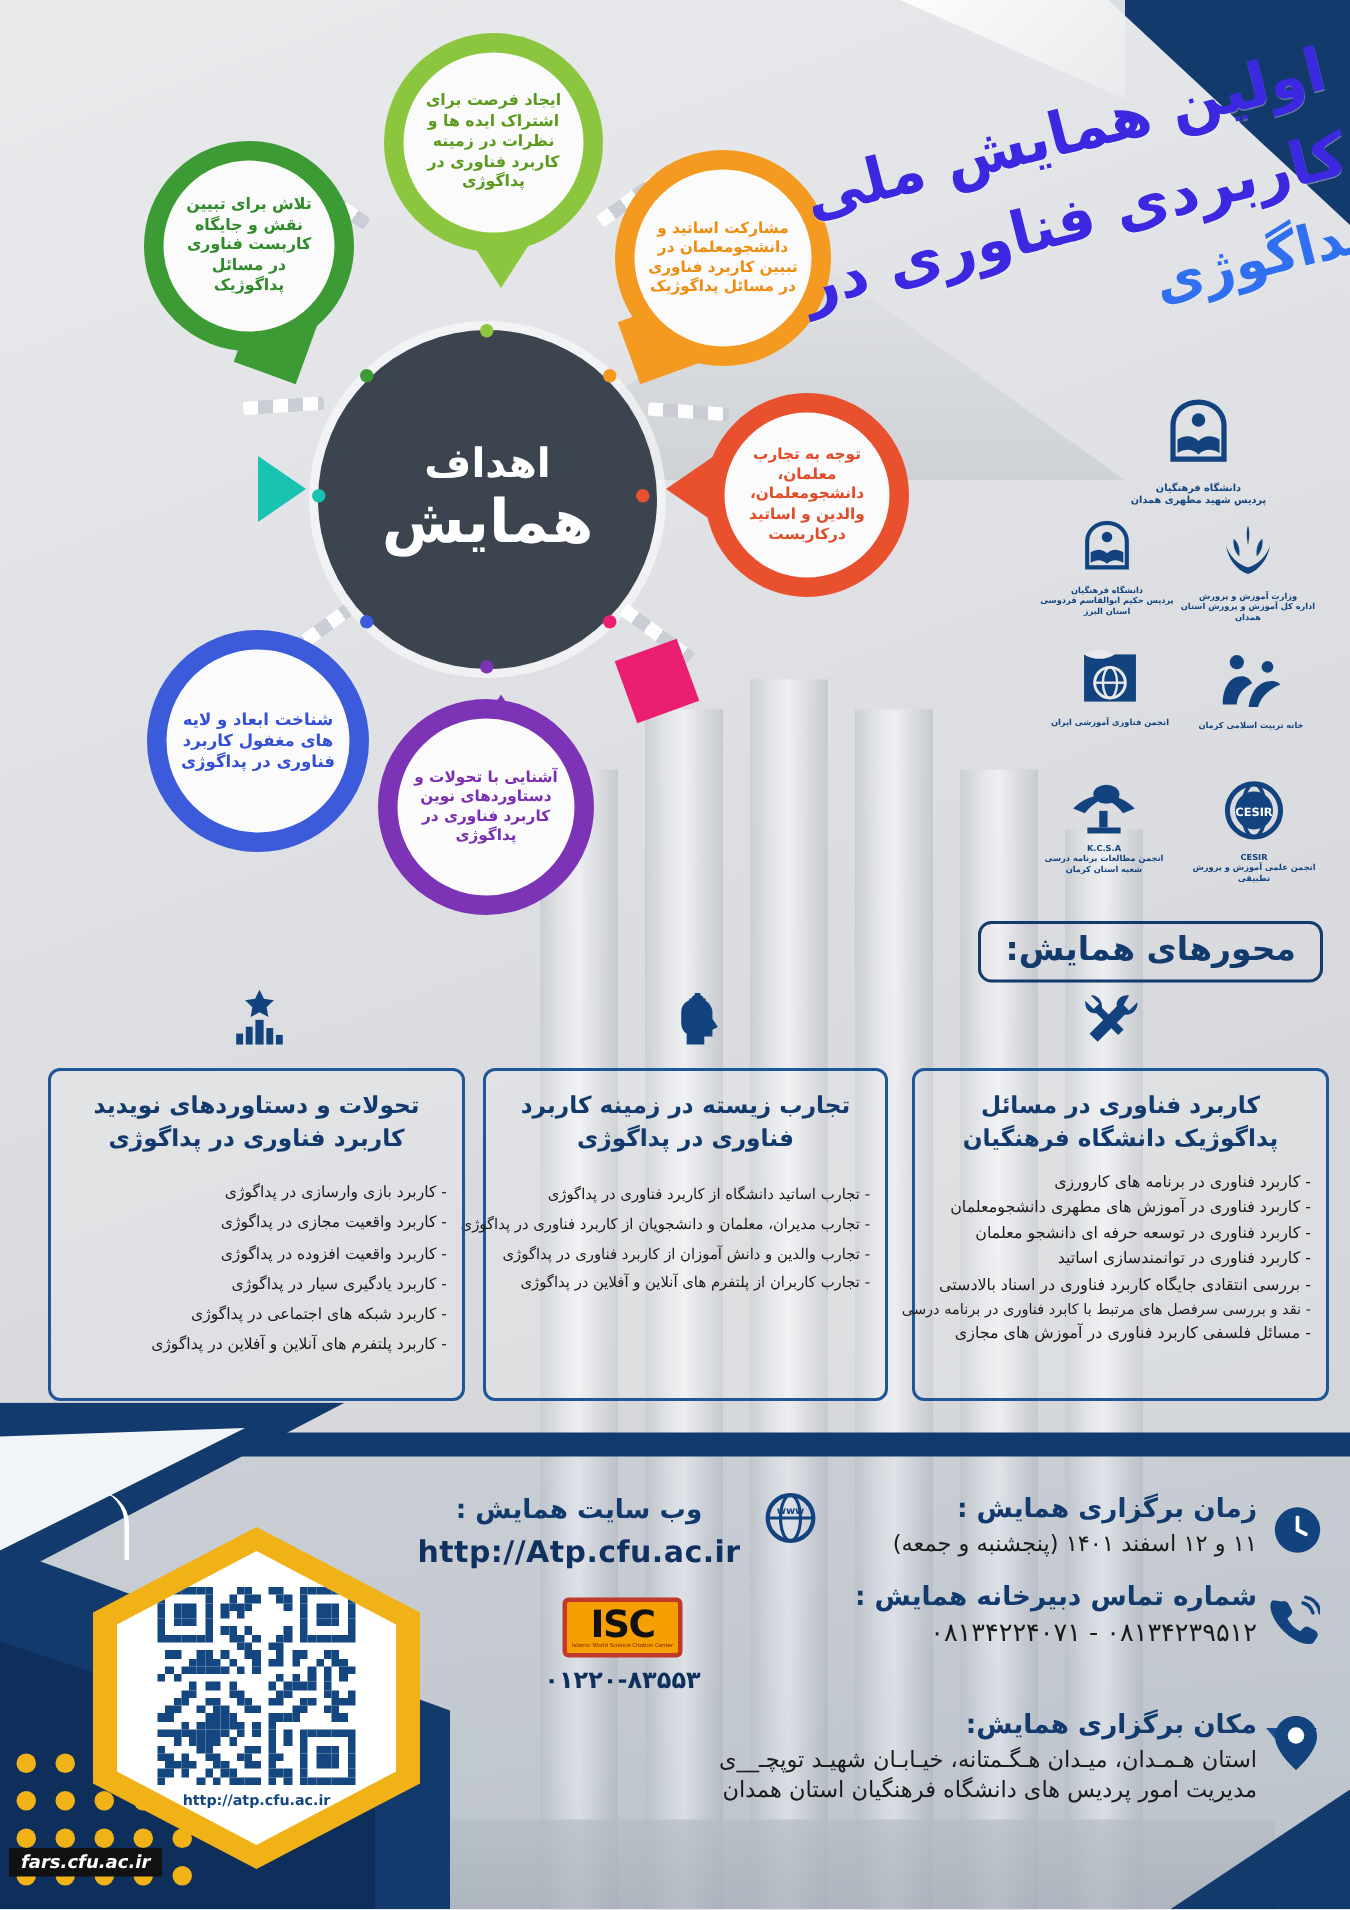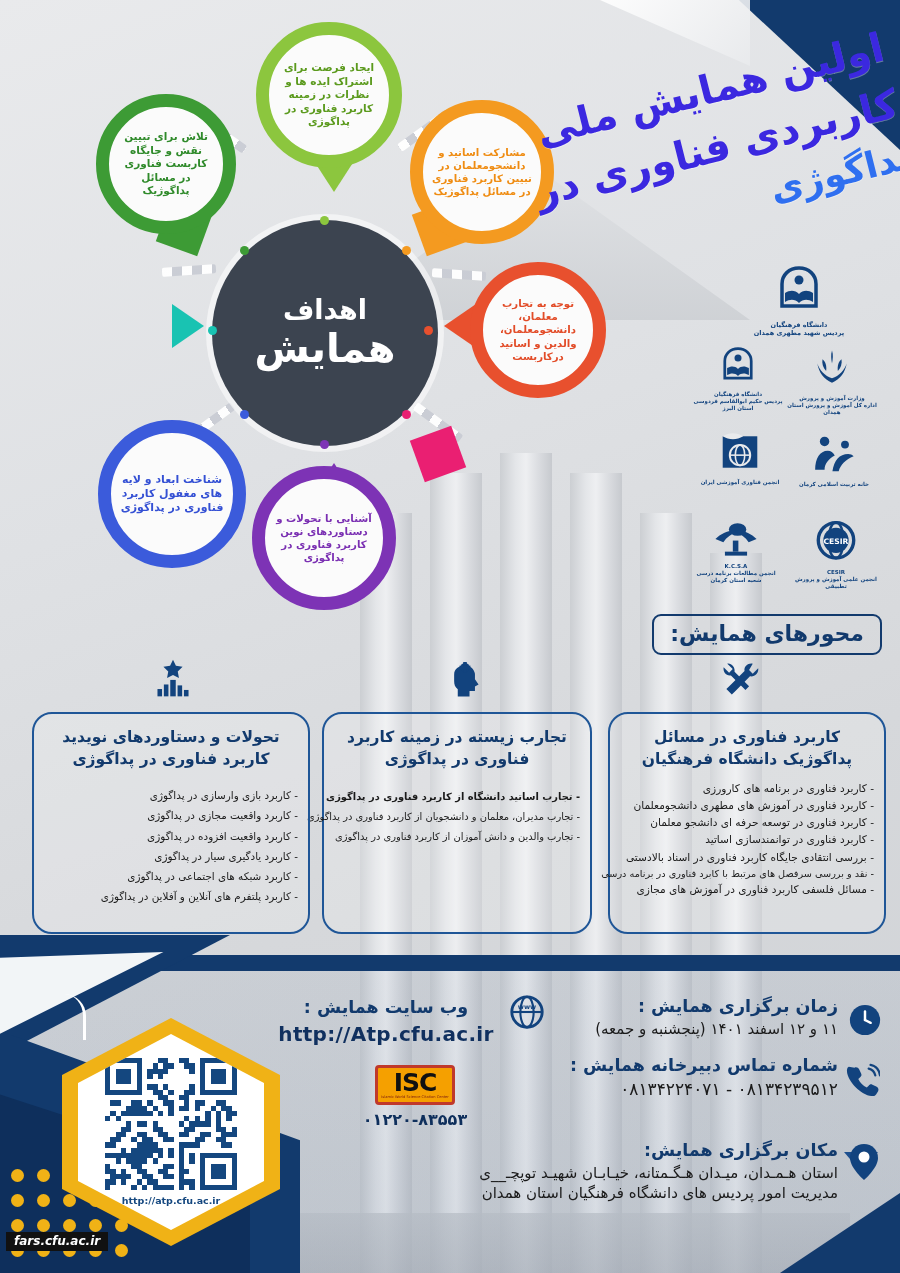--- a/index.html
+++ b/index.html
@@ -135,21 +135,21 @@
   
   .themes-head {
     position:absolute; right:18px; top:614px; z-index:8;
     border:2px solid #123a6d; border-radius:9px; padding:5px 16px 7px;
     background:transparent;
   }
   .themes-head span { color:#123a6d; font-size:22px; font-weight:bold; }
 
   
   .theme-card {
-    position:absolute; z-index:7; border:2px solid #1f5697; border-radius:20px;
+    position:absolute; z-index:7; border:2px solid #1f5697; border-radius:8px;
     background:rgba(255,255,255,.18); padding:12px 10px 10px; direction:rtl;
   }
   .theme-title {
     color:#123a6d; font-size:15.5px; font-weight:bold; text-align:center;
     line-height:1.45; margin-bottom:9px;
   }
   .theme-list { list-style:none; }
   .theme-list li {
     color:#1a1a1a; font-size:10.6px; line-height:1.62; text-align:right;
     white-space:nowrap;
@@ -407,23 +407,24 @@
       <li>- کاربرد فناوری در توانمندسازی اساتید</li>
       <li>- بررسی انتقادی جایگاه کاربرد فناوری در اسناد بالادستی</li>
       <li style="font-size:9.7px;">- نقد و بررسی سرفصل های مرتبط با کابرد فناوری در برنامه درسی</li>
       <li>- مسائل فلسفی کاربرد فناوری در آموزش های مجازی</li>
     </ul>
   </div>
 
   <div class="theme-card" style="left:322px; top:712px; width:270px; height:222px;">
     <div class="theme-title">تجارب زیسته در زمینه کاربرد فناوری در پداگوژی</div>
     <ul class="theme-list" style="margin-top:16px;">
-      <li style="font-size:9.9px; line-height:2;font-weight:bold;">- تجارب اساتید دانشگاه از کاربرد فناوری در پداگوژی</li>
+      <li style="font-size:9.9px; line-height:2;">- تجارب اساتید دانشگاه از کاربرد فناوری در پداگوژی</li>
       <li style="font-size:9.9px; line-height:2;">- تجارب مدیران، معلمان و دانشجویان از کاربرد فناوری در پداگوژی</li>
       <li style="font-size:9.9px; line-height:2;">- تجارب والدین و دانش آموزان از کاربرد فناوری در پداگوژی</li>
+      <li style="font-size:9.9px; line-height:2;">- تجارب کاربران از پلتفرم های آنلاین و آفلاین در پداگوژی</li>
     </ul>
   </div>
 
   <div class="theme-card" style="left:32px; top:712px; width:278px; height:222px;">
     <div class="theme-title">تحولات و دستاوردهای نویدید کاربرد فناوری در پداگوژی</div>
     <ul class="theme-list" style="margin-top:14px;">
       <li style="font-size:10.4px; line-height:1.95;">- کاربرد بازی وارسازی در پداگوژی</li>
       <li style="font-size:10.4px; line-height:1.95;">- کاربرد واقعیت مجازی در پداگوژی</li>
       <li style="font-size:10.4px; line-height:1.95;">- کاربرد واقعیت افزوده در پداگوژی</li>
       <li style="font-size:10.4px; line-height:1.95;">- کاربرد یادگیری سیار در پداگوژی</li>

